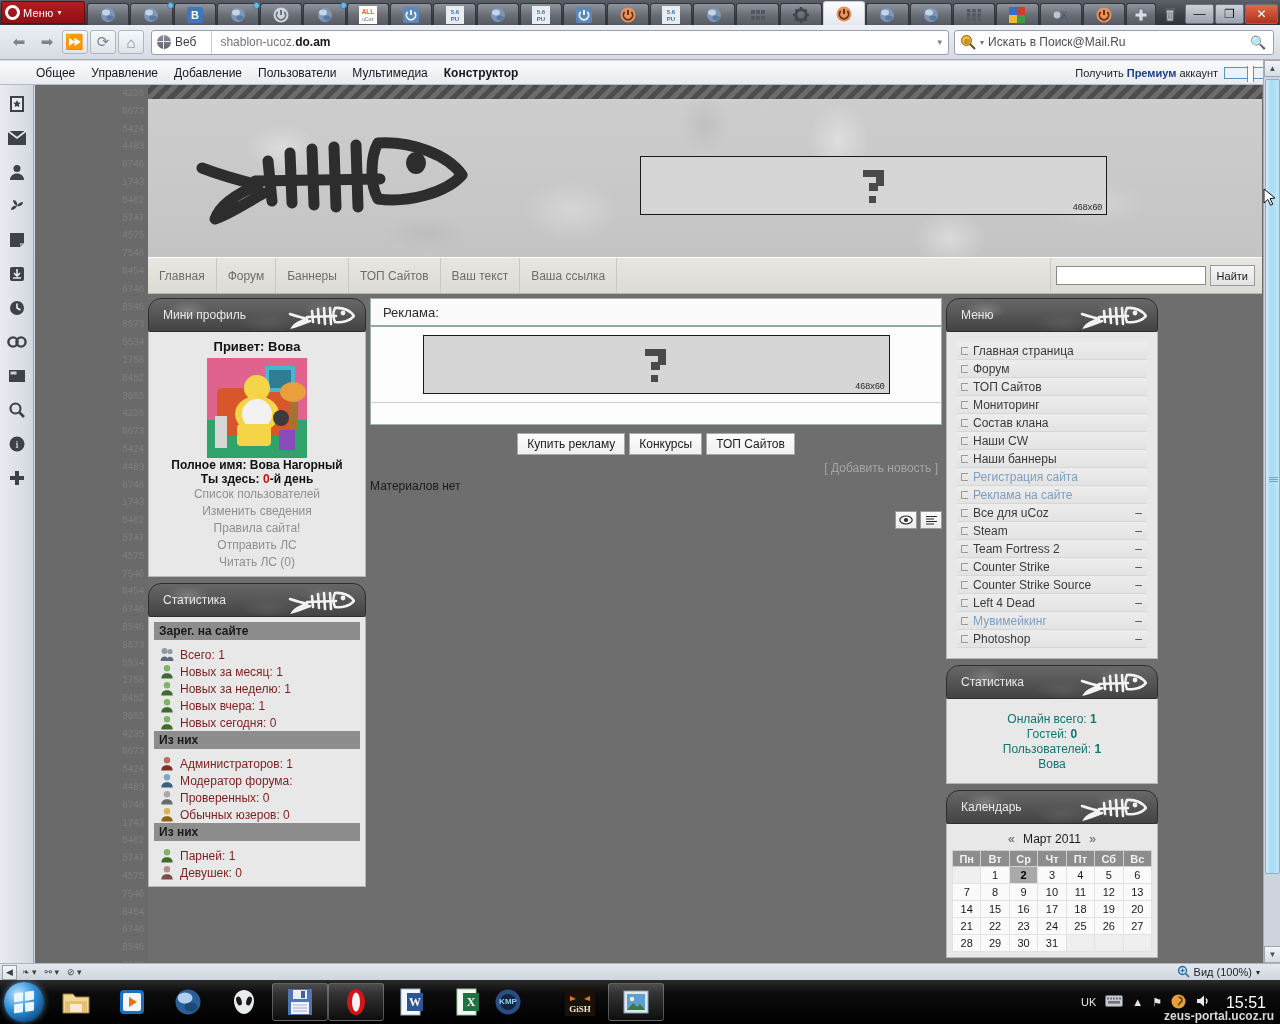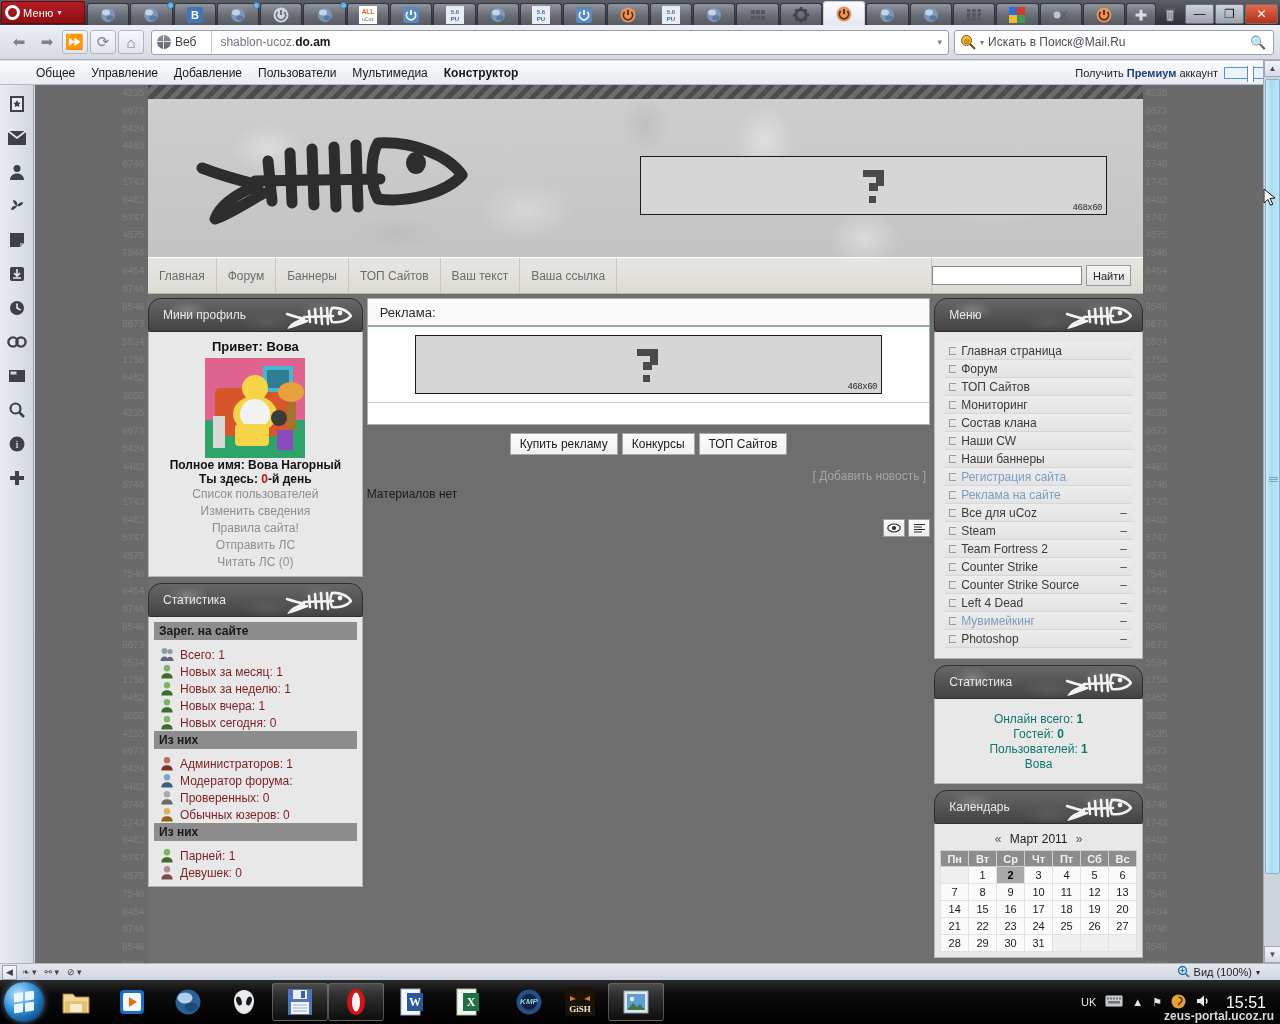--- a/index.html
+++ b/index.html
@@ -108,21 +108,21 @@
     font-family:"Liberation Mono", monospace; font-size:10px; line-height:17.8px;
     color:#8d8d8d; opacity:.55; overflow:hidden; white-space:pre; text-align:center;
     letter-spacing:-0.5px;}
   #numL { left:83px; }
   #numR { left:1106px; }
 
   #pagewrap { position:absolute; left:113px; top:0; width:995px; min-height:878px;
     background:#6e6e6e; }
 
   
-  #site { width:995px; }
+  #site { width:1114px; }
   #topstripe { height:16px; background:
      repeating-linear-gradient(-45deg,#4c4c4c 0 5px,#6b6b6b 5px 10px);
      border-bottom:2px solid #cfcfcf;}
   #header { height:157px; position:relative; background:#c8c8c8;
     background-image:
       radial-gradient(ellipse 60px 40px at 12% 30%, #dcdcdc 0%, transparent 60%),
       radial-gradient(ellipse 80px 50px at 38% 70%, #d6d6d6 0%, transparent 60%),
       radial-gradient(ellipse 50px 60px at 62% 25%, #dedede 0%, transparent 60%),
       radial-gradient(ellipse 90px 40px at 85% 65%, #d2d2d2 0%, transparent 60%),
       radial-gradient(ellipse 70px 30px at 25% 85%, #bdbdbd 0%, transparent 60%),
@@ -141,22 +141,22 @@
   .bnr-q .p4{position:absolute;left:8px;top:26px;width:7px;height:7px;background:#4a4a4a;}
   .bnr-size { position:absolute; right:4px; bottom:1px; font-size:9px; color:#2a2a2a;
     font-family:"Liberation Mono",monospace; letter-spacing:-.5px;}
 
   
   #sitenav { height:36px; background:linear-gradient(#e7e6e1,#dcdbd4);
     border-bottom:1px solid #b8b7b0; display:flex; align-items:stretch; }
   .navitem { display:flex;align-items:center; padding:0 11px; font-size:12px;
     color:#6d6d6d; border-right:1px solid #c9c8c2; }
   .navspacer { flex:1; border-right:1px solid #c9c8c2; }
-  #navsearch { width:211px; display:flex; align-items:center; 
-    gap:4px;}
+  #navsearch { width:211px; display:flex; align-items:center; justify-content:flex-end;
+    padding-right:7px; gap:4px;}
   #navsearch input { width:150px; height:19px; border:1px solid #898989;
     background:#fff; font-size:11px; padding:0 3px; font-family:"Liberation Sans",sans-serif;}
   #navsearch button { height:21px; border:1px solid #9a9a9a;
     background:linear-gradient(#f6f6f6,#e2e2e2); font-size:11px; padding:0 6px;
     font-family:"Liberation Sans",sans-serif; color:#1d1d1d; cursor:pointer;}
 
   
   #cols { display:flex; align-items:flex-start; padding:4px 0 0 0;
     background:#6e6e6e; }
   #colL { width:218px; margin-left:0px; }
@@ -200,21 +200,21 @@
   .cblock-h { height:28px; background:#fbfbfb; border-bottom:2px solid #8fa8a8;
     display:flex; align-items:center; padding-left:12px; font-size:13px; color:#2a2a2a;}
   .cblock-b { padding:8px 0; background:#fdfdfd; display:flex; justify-content:center;}
   .cblock-f { height:22px; background:#fdfdfd; border-top:1px solid #c4cfcf;}
   #c-banner { width:467px; height:59px; border:1px solid #1a1a1a; background:#d6d6d6;
     position:relative; display:flex; align-items:center; justify-content:center;}
   #cbtns { display:flex; justify-content:center; gap:4px; margin-top:8px;}
   #cbtns button { border:1px solid #a8a8a8; background:linear-gradient(#fdfdfd,#efefef);
     font-size:12px; padding:3px 9px; color:#1b1b1b; cursor:pointer;
     font-family:"Liberation Sans",sans-serif;}
-  #addnews { text-align:right; font-size:12px; color:#a5a5a5; margin-top:14px; padding-right:4px;}
+  #addnews { text-align:right; font-size:12px; color:#a5a5a5; margin-top:6px; padding-right:4px;}
   #nomat { font-size:12px; color:#1c1c1c; margin-top:4px; }
   #cfoot-icons { display:flex; justify-content:flex-end; gap:3px; margin-top:18px; }
   .cfi { width:22px;height:18px;border:1px solid #9a9a9a;
     background:linear-gradient(#fcfcfc,#ececec); display:flex;
     align-items:center; justify-content:center; }
 
   
   .mnu-item { display:flex; align-items:center; height:18px; font-size:12px;
     color:#3a3a3a; border-bottom:1px solid #d6d6d6;
     background:linear-gradient(#ededed,#e3e3e3); padding-left:4px; cursor:pointer;}
@@ -1282,21 +1282,21 @@
           <text x="16" y="18" font-size="12" fill="#fff" text-anchor="middle" font-family="serif" font-weight="bold">W</text>
         </svg>
       </div>
       <div class="tbitem" style="left: 440px;">
         <svg width="26" height="28" viewBox="0 0 26 28">
           <rect x="2" y="1" width="19" height="26" fill="#f4fbf4" stroke="#9cc79c"></rect>
           <rect x="8" y="5" width="16" height="18" fill="#207245"></rect>
           <text x="16" y="18" font-size="12" fill="#fff" text-anchor="middle" font-family="serif" font-weight="bold">X</text>
         </svg>
       </div>
-      <div class="tbitem" style="left: 501px; font-style: italic;">
+      <div class="tbitem" style="left: 480px;">
         <svg width="28" height="28" viewBox="0 0 28 28">
           <circle cx="14" cy="14" r="12.5" fill="#2a4d86"></circle>
           <circle cx="14" cy="14" r="8" fill="#14243f"></circle>
           <text x="14" y="16" font-size="8" fill="#8fd2f2" text-anchor="middle" font-family="sans-serif" font-weight="bold">KMP</text>
         </svg>
       </div>
       <div class="tbitem" style="left: 552px;">
         <svg width="30" height="28" viewBox="0 0 30 28">
           <rect width="30" height="28" fill="#1a1206"></rect>
           <path d="M5 8l6 3-6 2z" fill="#e07a18"></path>

